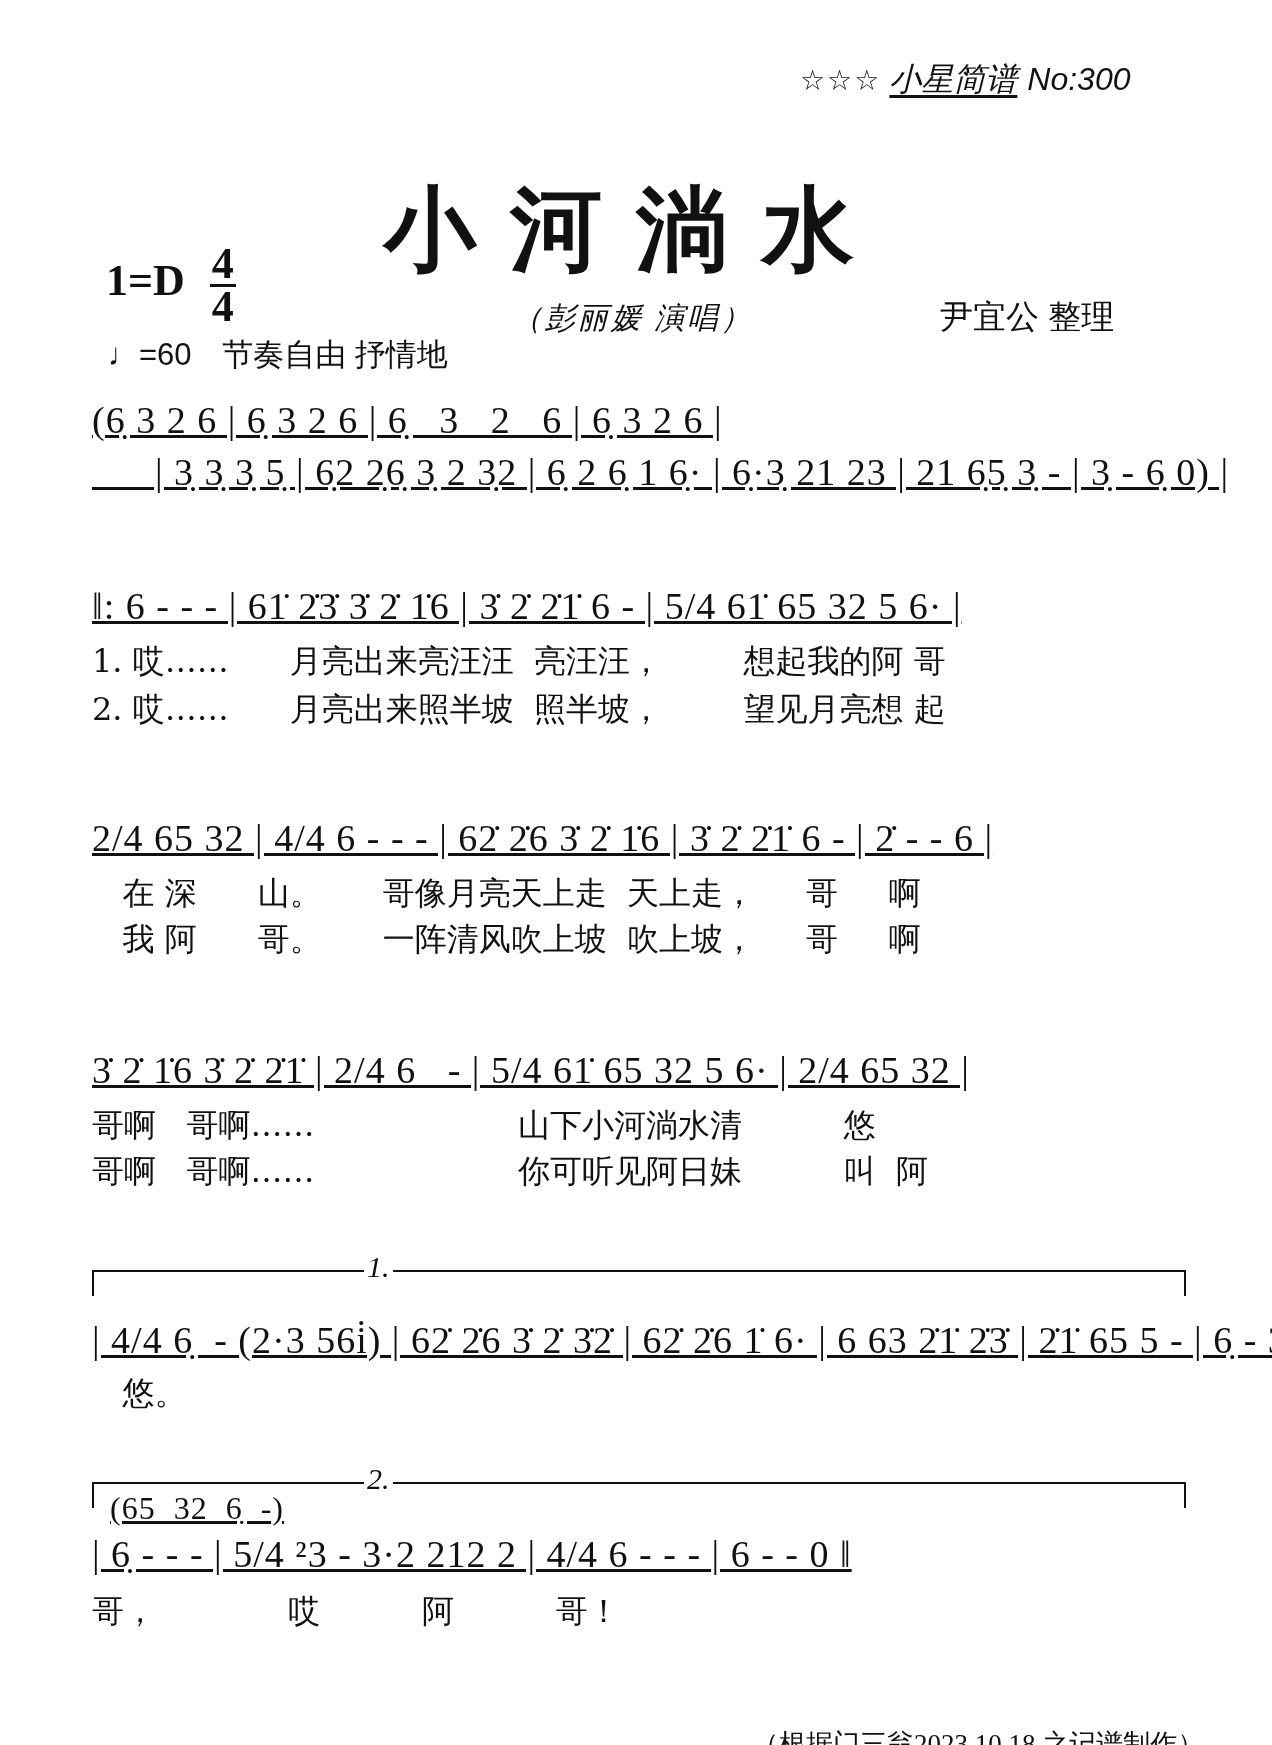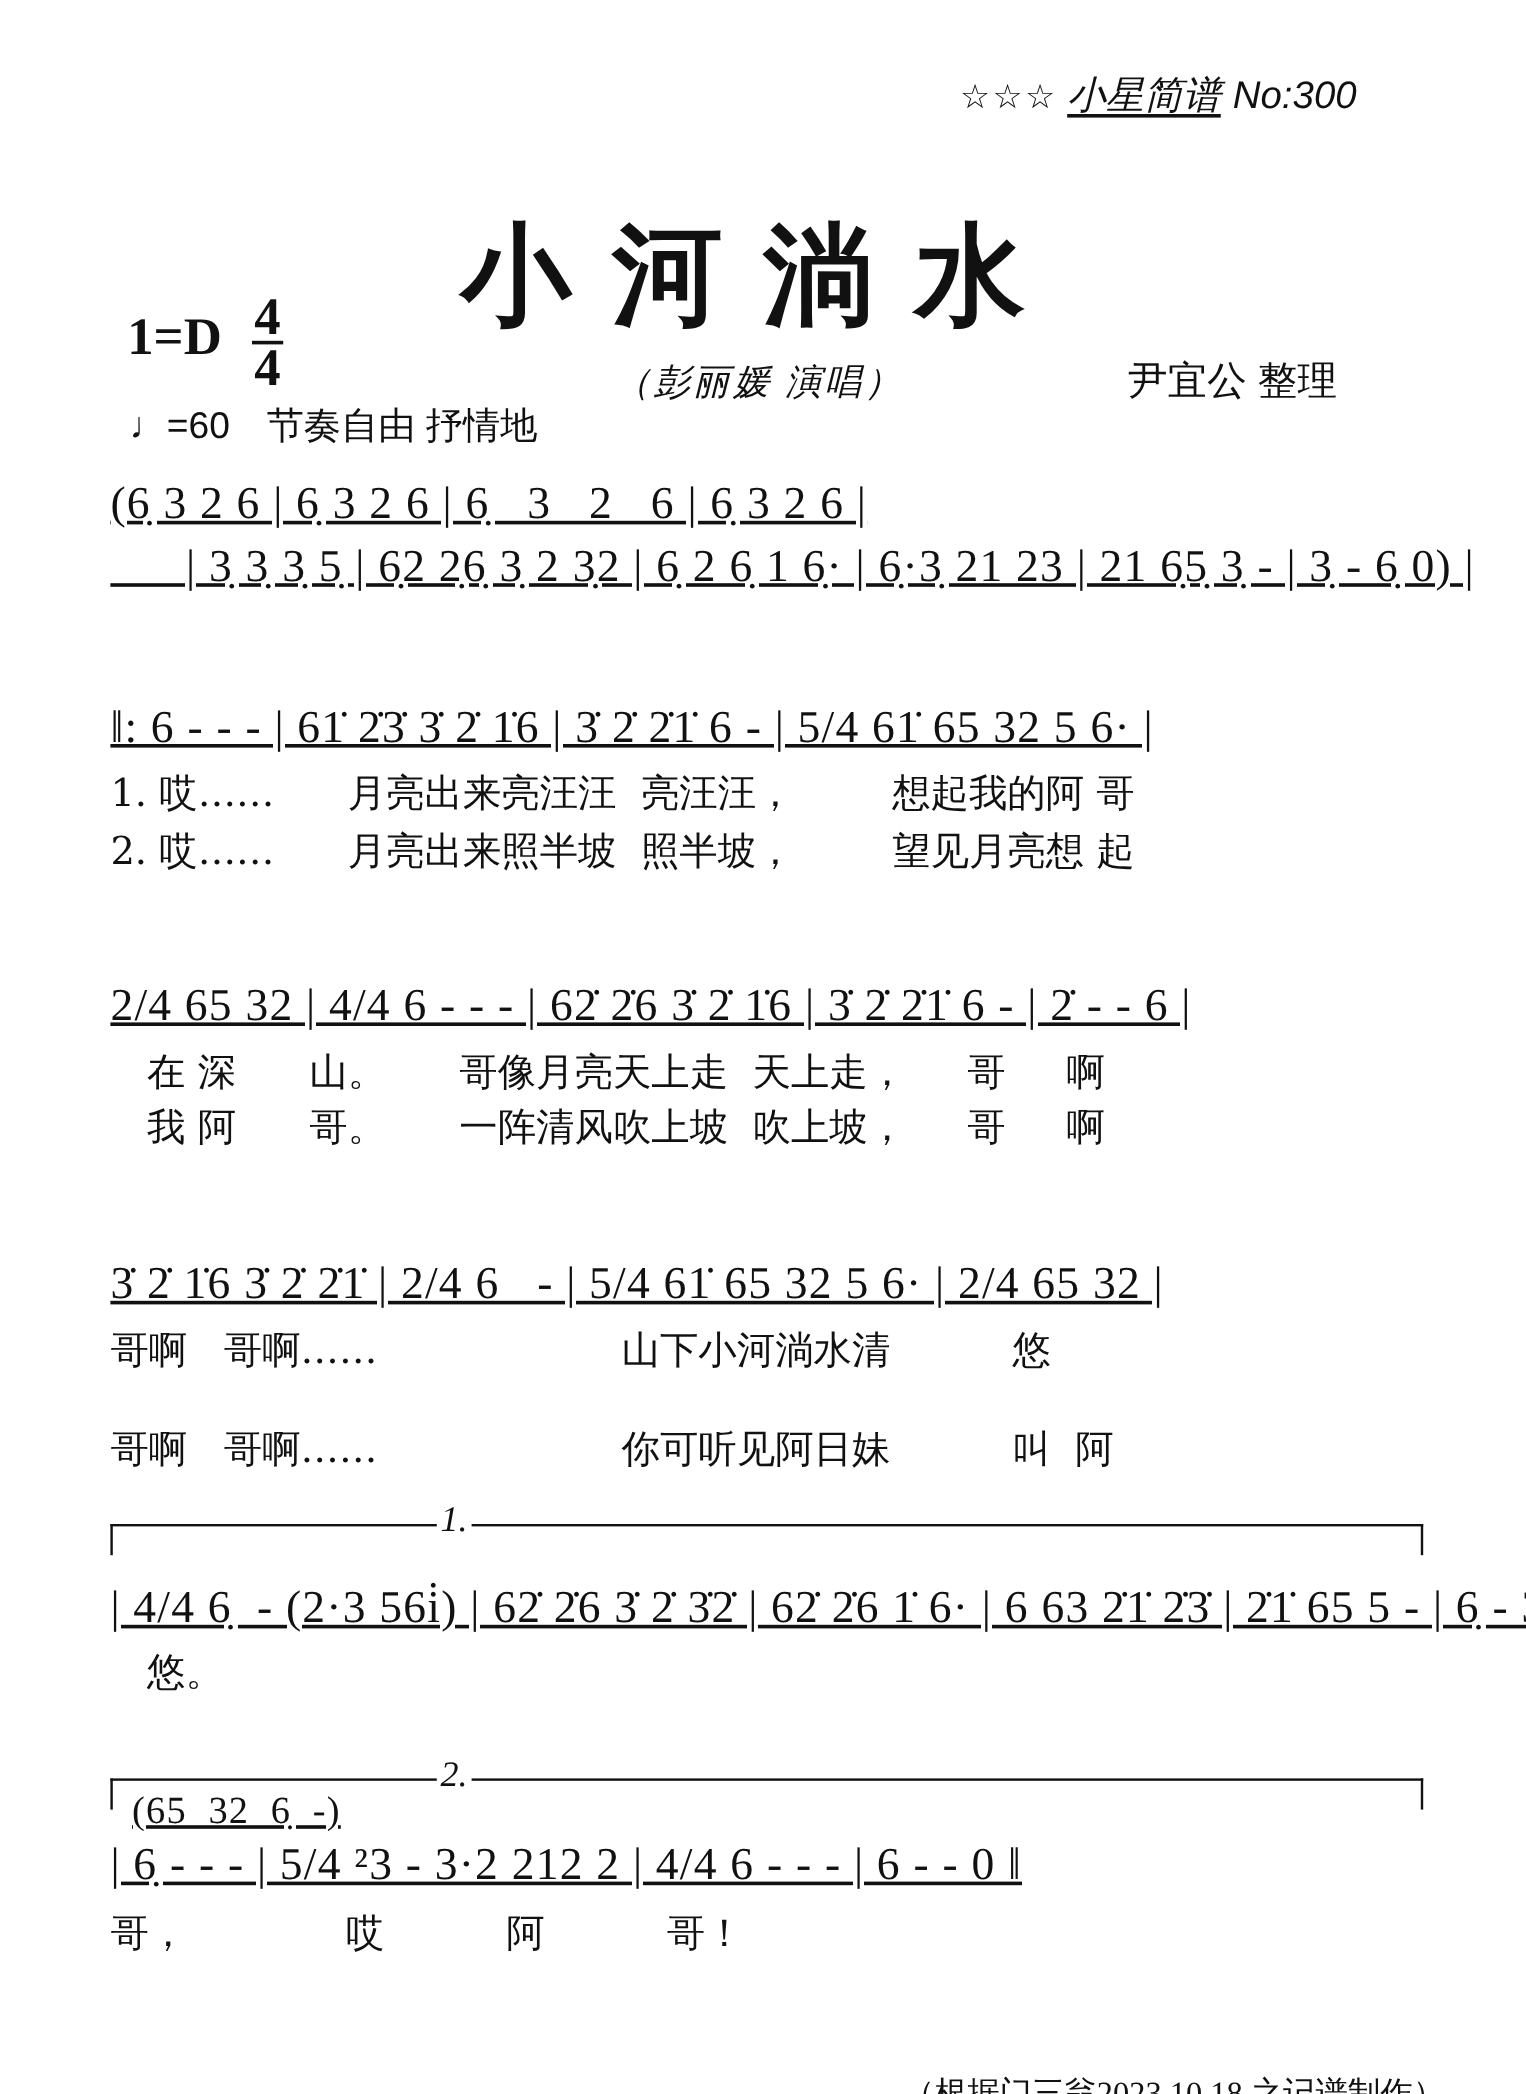--- a/index.html
+++ b/index.html
@@ -61,21 +61,21 @@
 <div class="abs line" style="top:584px;">‖: 6 - - - | 61̇ 2̇3̇ 3̇ 2̇ 1̇6 | 3̇ 2̇ 2̇1̇ 6 - | 5/4 61̇ 65 32 5 6· |</div>
 <div class="abs lyric" style="top:640px;">1. 哎……      月亮出来亮汪汪  亮汪汪，        想起我的阿 哥</div>
 <div class="abs lyric" style="top:688px;">2. 哎……      月亮出来照半坡  照半坡，        望见月亮想 起</div>
 
 <div class="abs line" style="top:816px;">2/4 65 32 | 4/4 6 - - - | 62̇ 2̇6 3̇ 2̇ 1̇6 | 3̇ 2̇ 2̇1̇ 6 - | 2̇ - - 6 |</div>
 <div class="abs lyric" style="top:872px;">   在 深      山。      哥像月亮天上走  天上走，     哥     啊</div>
 <div class="abs lyric" style="top:918px;">   我 阿      哥。      一阵清风吹上坡  吹上坡，     哥     啊</div>
 
 <div class="abs line" style="top:1048px;">3̇ 2̇ 1̇6 3̇ 2̇ 2̇1̇ | 2/4 6   - | 5/4 61̇ 65 32 5 6· | 2/4 65 32 |</div>
 <div class="abs lyric" style="top:1104px;">哥啊   哥啊……                    山下小河淌水清          悠</div>
-<div class="abs lyric" style="top:1186px;">哥啊   哥啊……                    你可听见阿日妹          叫  阿</div>
+<div class="abs lyric" style="top:1150px;">哥啊   哥啊……                    你可听见阿日妹          叫  阿</div>
 
 <div class="abs volta l r" style="left:92px; top:1270px; width:1090px;">
   <span class="abs volta-label" style="left:270px; top:-22px;">1.</span>
 </div>
 <div class="abs line" style="top:1318px;">| 4/4 6̣  - (2·3 56i̇) | 62̇ 2̇6 3̇ 2̇ 3̇2̇ | 62̇ 2̇6 1̇ 6· | 6 63 2̇1̇ 2̇3̇ | 2̇1̇ 65 5 - | 6̣ - 3 - ):‖</div>
 <div class="abs lyric" style="top:1372px;">   悠。</div>
 
 <div class="abs volta l r" style="left:92px; top:1482px; width:1090px;">
   <span class="abs volta-label" style="left:270px; top:-22px;">2.</span>
 </div>

